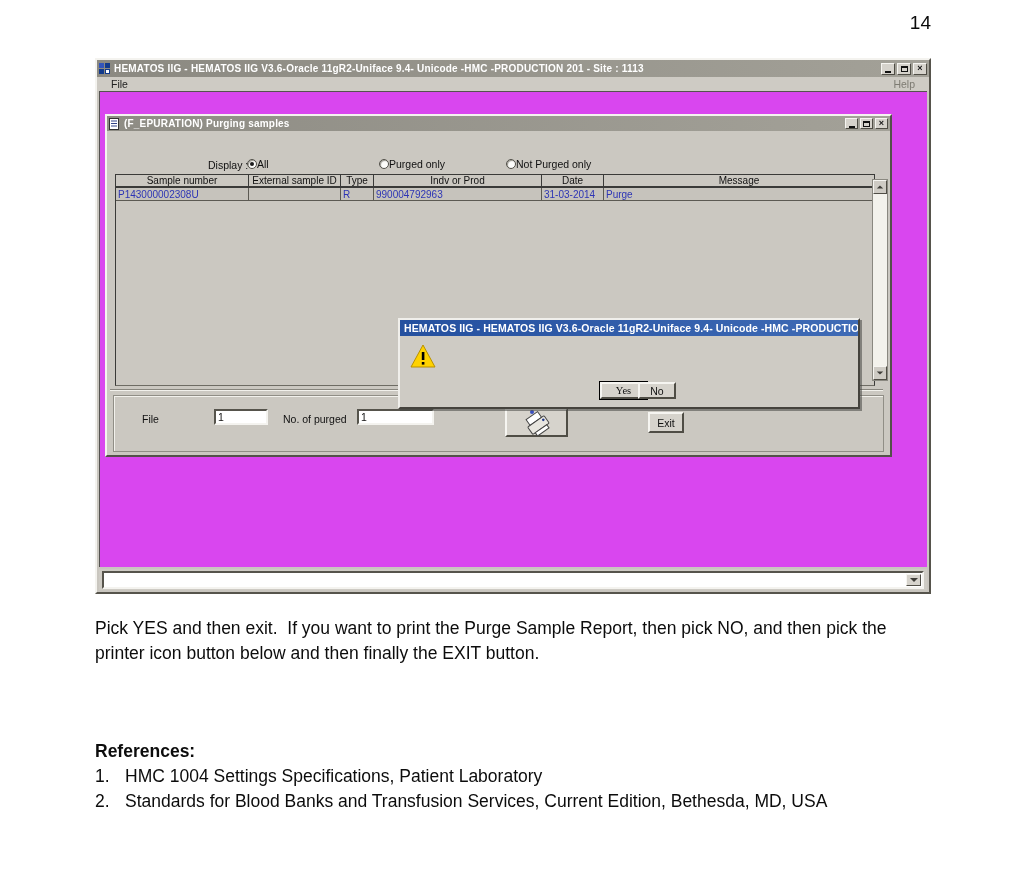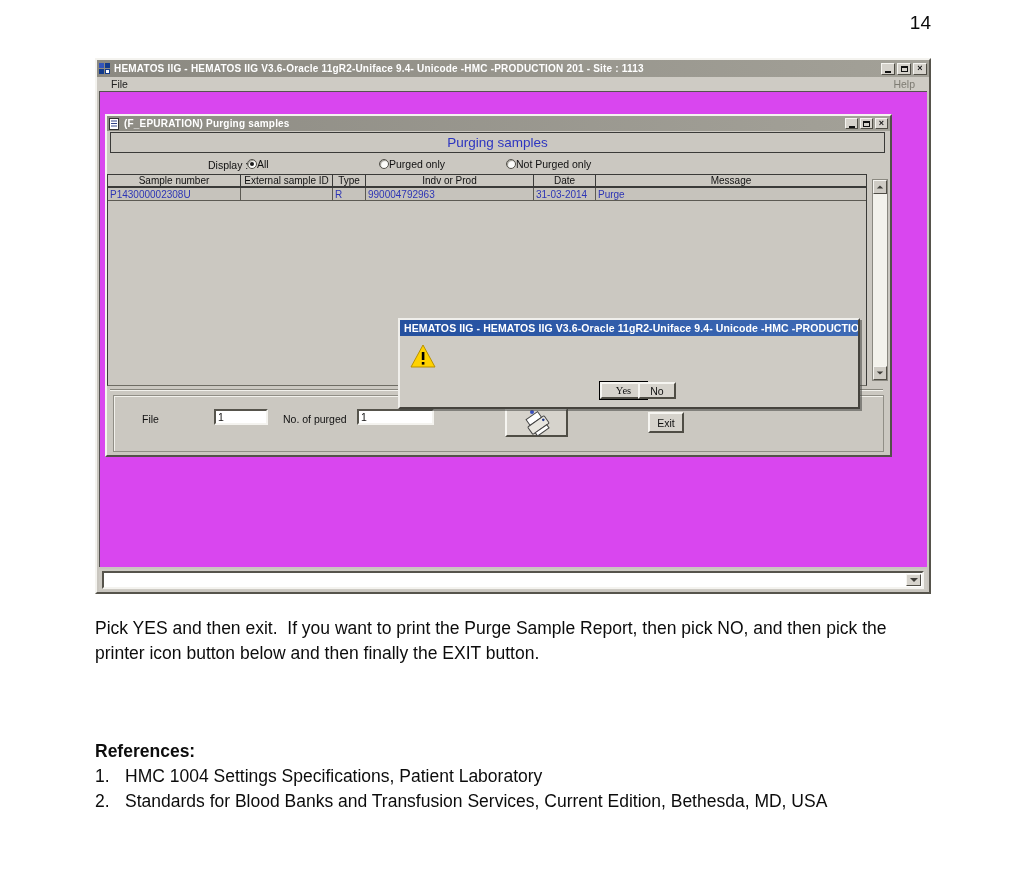--- a/index.html
+++ b/index.html
@@ -85,21 +85,21 @@
   .radio-item.notpurged { left:399px; }
   .radio {
     width:10px; height:10px; border-radius:50%; background:#fdfdfb;
     border:1px solid #504e47; box-shadow:inset 1px 1px 1px #9a988f;
     display:inline-flex; align-items:center; justify-content:center;
   }
   .radio.checked::after { content:""; width:4px; height:4px; border-radius:50%; background:#1a1a1a; }
 
   
   .table {
-    position:absolute; left:0; top:58px; width:760px; height:212px;
+    position:absolute; left:8px; top:58px; width:760px; height:212px;
     border:1px solid #3a3a38; border-bottom-color:#6e6c64; background:#cbc8c1; font-size:10px;
   }
   .thead { display:flex; height:13px; border-bottom:2px solid #3a3a38; }
   .thead .cell { display:flex; align-items:center; justify-content:center; color:#111; border-right:1px solid #3a3a38; overflow:hidden; white-space:nowrap; }
   .trow { display:flex; height:13px; border-bottom:1px solid #5c5a53; background:#c6c3bc; }
   .trow .cell { display:flex; align-items:center; color:#2d35b5; border-right:1px solid #5c5a53; padding-left:2px; overflow:hidden; white-space:nowrap; }
   .cell.c0 { width:133px; } .cell.c1 { width:92px; } .cell.c2 { width:33px; }
   .cell.c3 { width:168px; } .cell.c4 { width:62px; } .cell.c5 { flex:1; border-right:none; }
   .thead .cell.c0, .thead .cell.c5 { justify-content:center; }
 
@@ -220,23 +220,20 @@
             <span class="win-btn">
                 <span class="glyph-min"></span>
               </span>
             <span class="win-btn">
                 <span class="glyph-max"></span>
               </span>
             <span class="win-btn">×</span>
           </span>
         </div>
 
-        <div class="header-box">
-          <span class="header-text">Purging samples</span>
-        </div>
 
         <div class="radio-row">
           <span class="display-label">Display :</span>
           <span class="radio-item all">
             <span class="radio checked"></span>
             <span>All</span>
           </span>
           <span class="radio-item purged">
             <span class="radio"></span>
             <span>Purged only</span>

